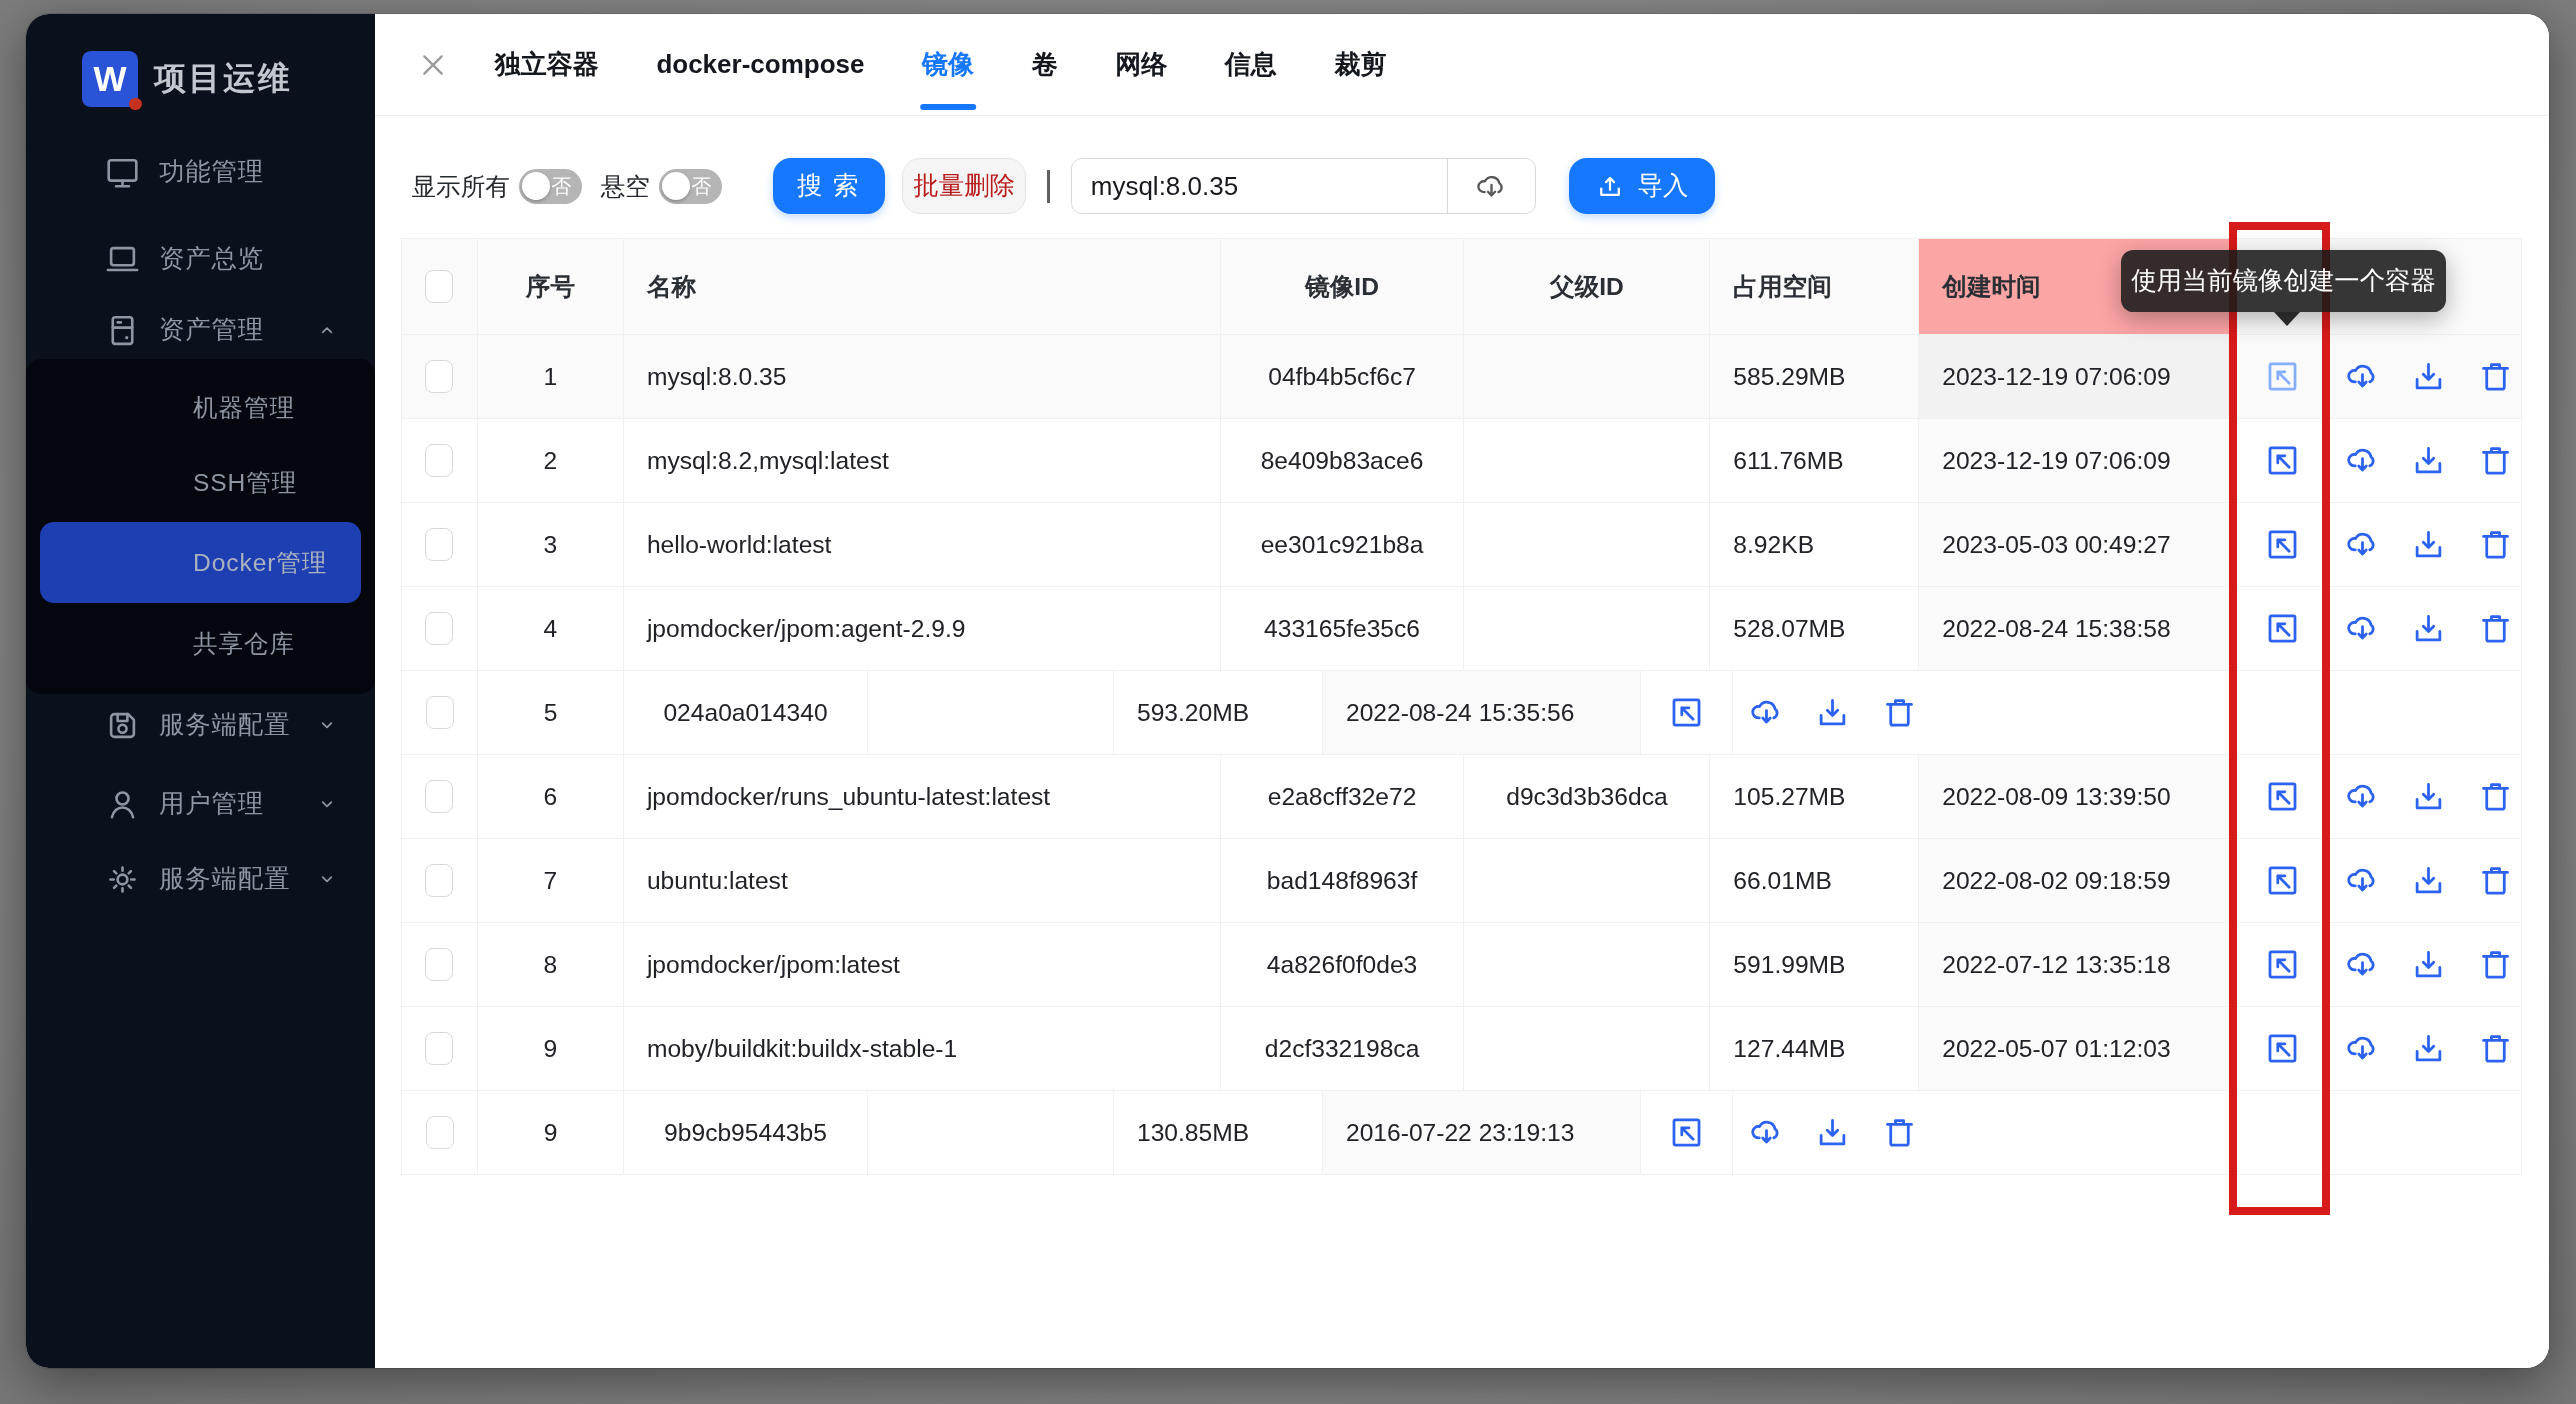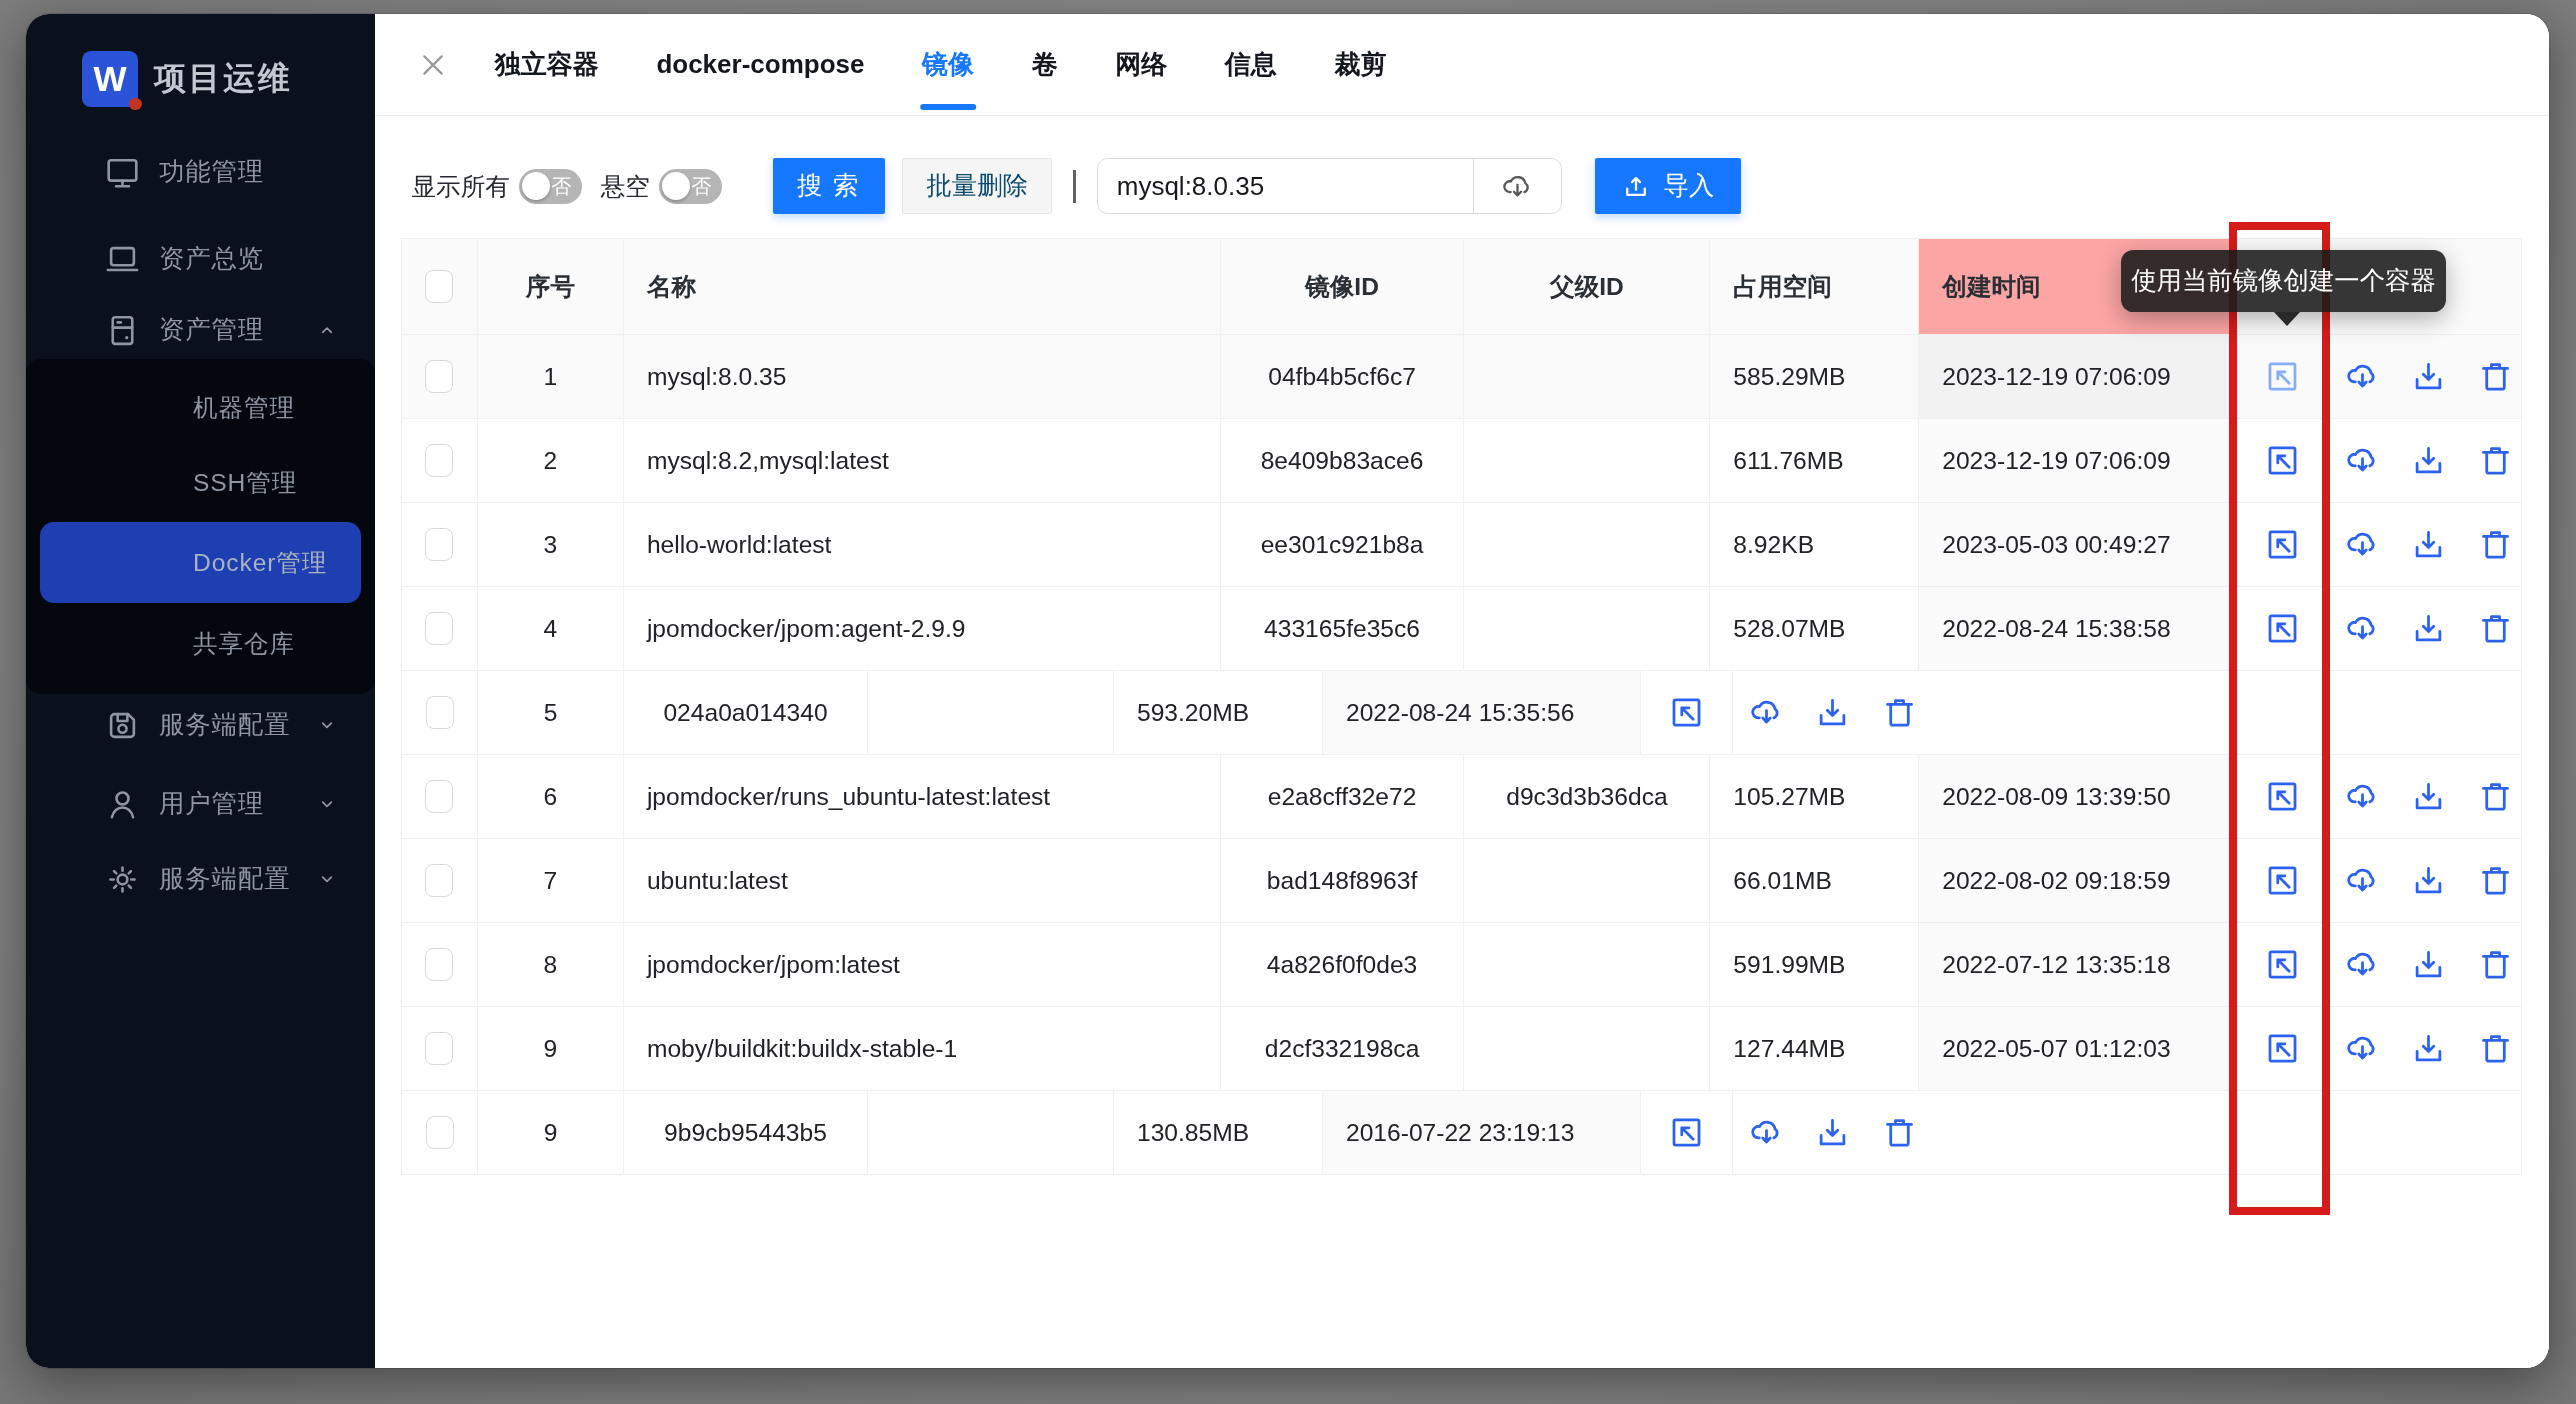--- a/index.html
+++ b/index.html
@@ -47,25 +47,25 @@
   .tab.active { color: #1677ff; }
   .tab.active::after { content:""; position:absolute; bottom: 5.3px; left: 50%; transform: translateX(-50%);
     width: 100%; min-width: 49px; height: 6.1px; border-radius: 3.5px; background: #1677ff; }
 
   .toolbar { position: absolute; left: 26px; top: 130px; height: 84px; right: 26px; display: flex; align-items: center; }
   .tb-label { font-size: 24.6px; color: #26292f; margin-left: 10.5px; white-space: nowrap; }
   .switch { position: relative; width: 63px; height: 35px; border-radius: 17.5px; background: #b5b5b5; margin-left: 8.8px; cursor: pointer; flex: none; }
   .switch .knob { position: absolute; left: 3.5px; top: 3.5px; width: 28px; height: 28px; border-radius: 50%; background: #fff;
     box-shadow: 0 1.8px 3.5px rgba(0,0,0,.25); }
   .switch .sw-text { position: absolute; right: 10.5px; top: 50%; transform: translateY(-50%); color: #fff; font-size: 20px; }
-  .btn { height: 56px; border-radius: 2px; display: flex; align-items: center; justify-content: center;
+  .btn { height: 56px; border-radius: 18px; display: flex; align-items: center; justify-content: center;
     font-size: 25.4px; cursor: pointer; white-space: nowrap; flex: none; }
   .btn-primary { background: #1677ff; color: #fff; box-shadow: 0 3.5px 8.8px rgba(22,119,255,.25); }
   .btn-search { width: 112px; margin-left: 51px; letter-spacing: 1.8px; }
-  .btn-disabled { width: 150px; margin-left: 17.5px; background: #f5f5f5; border: 1.8px solid #e4e4e4; color: #0c4a6e; cursor: not-allowed; }
+  .btn-disabled { width: 124px; margin-left: 17.5px; background: #f5f5f5; border: 1.8px solid #e4e4e4; color: #b91c1c; cursor: not-allowed; }
   .v-divider { width: 2.6px; height: 33px; background: #606060; margin: 0 21px; flex: none; }
   .search-box { width: 465px; height: 56px; border: 1.8px solid #d9d9d9; border-radius: 10.5px; background: #fff;
     display: flex; align-items: stretch; overflow: hidden; flex: none; }
   .search-box input { flex: 1; border: none; outline: none; font-size: 26px; color: #17191d; padding: 0 19px;
     font-family: inherit; background: transparent; }
   .search-addon { width: 88px; border-left: 1.8px solid #d9d9d9; display: flex; align-items: center; justify-content: center; cursor: pointer; }
   .btn-import { width: 146px; margin-left: 33px; gap: 12.3px; }
 
   
   .table { position: absolute; left: 26px; top: 224px; width: 2121px; border: 0.9px solid #f0f0f0; background: #fff; }

